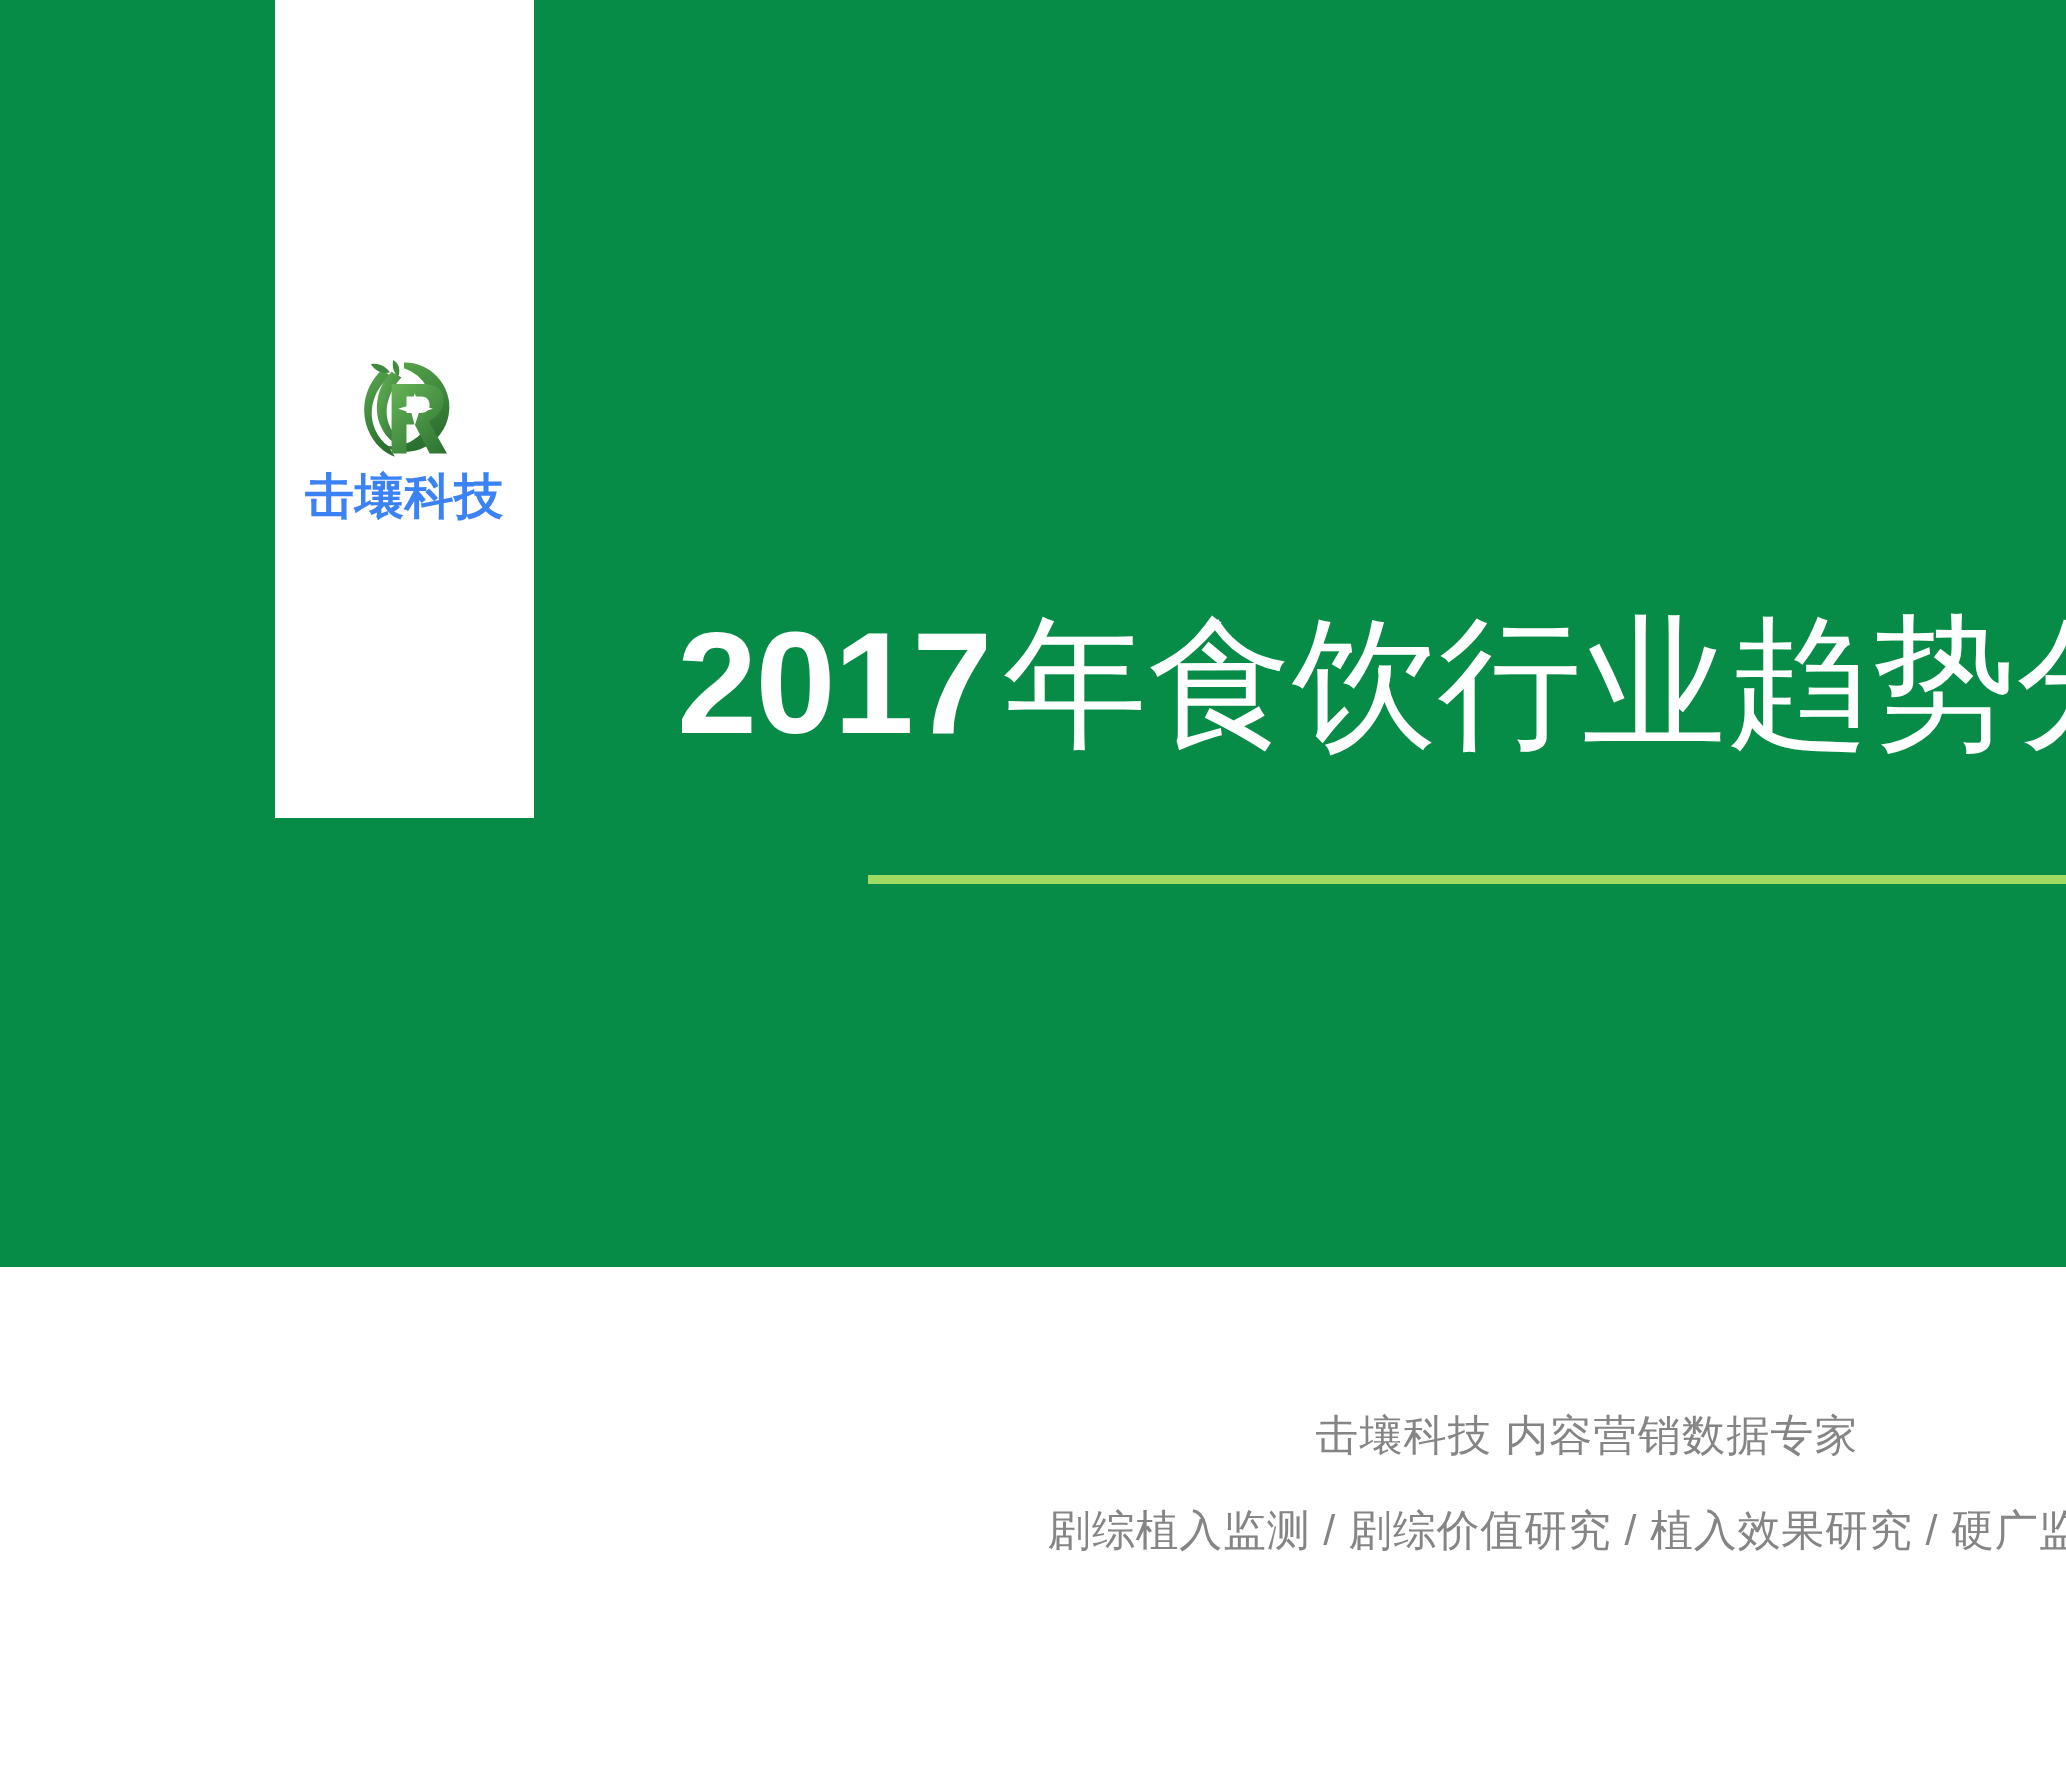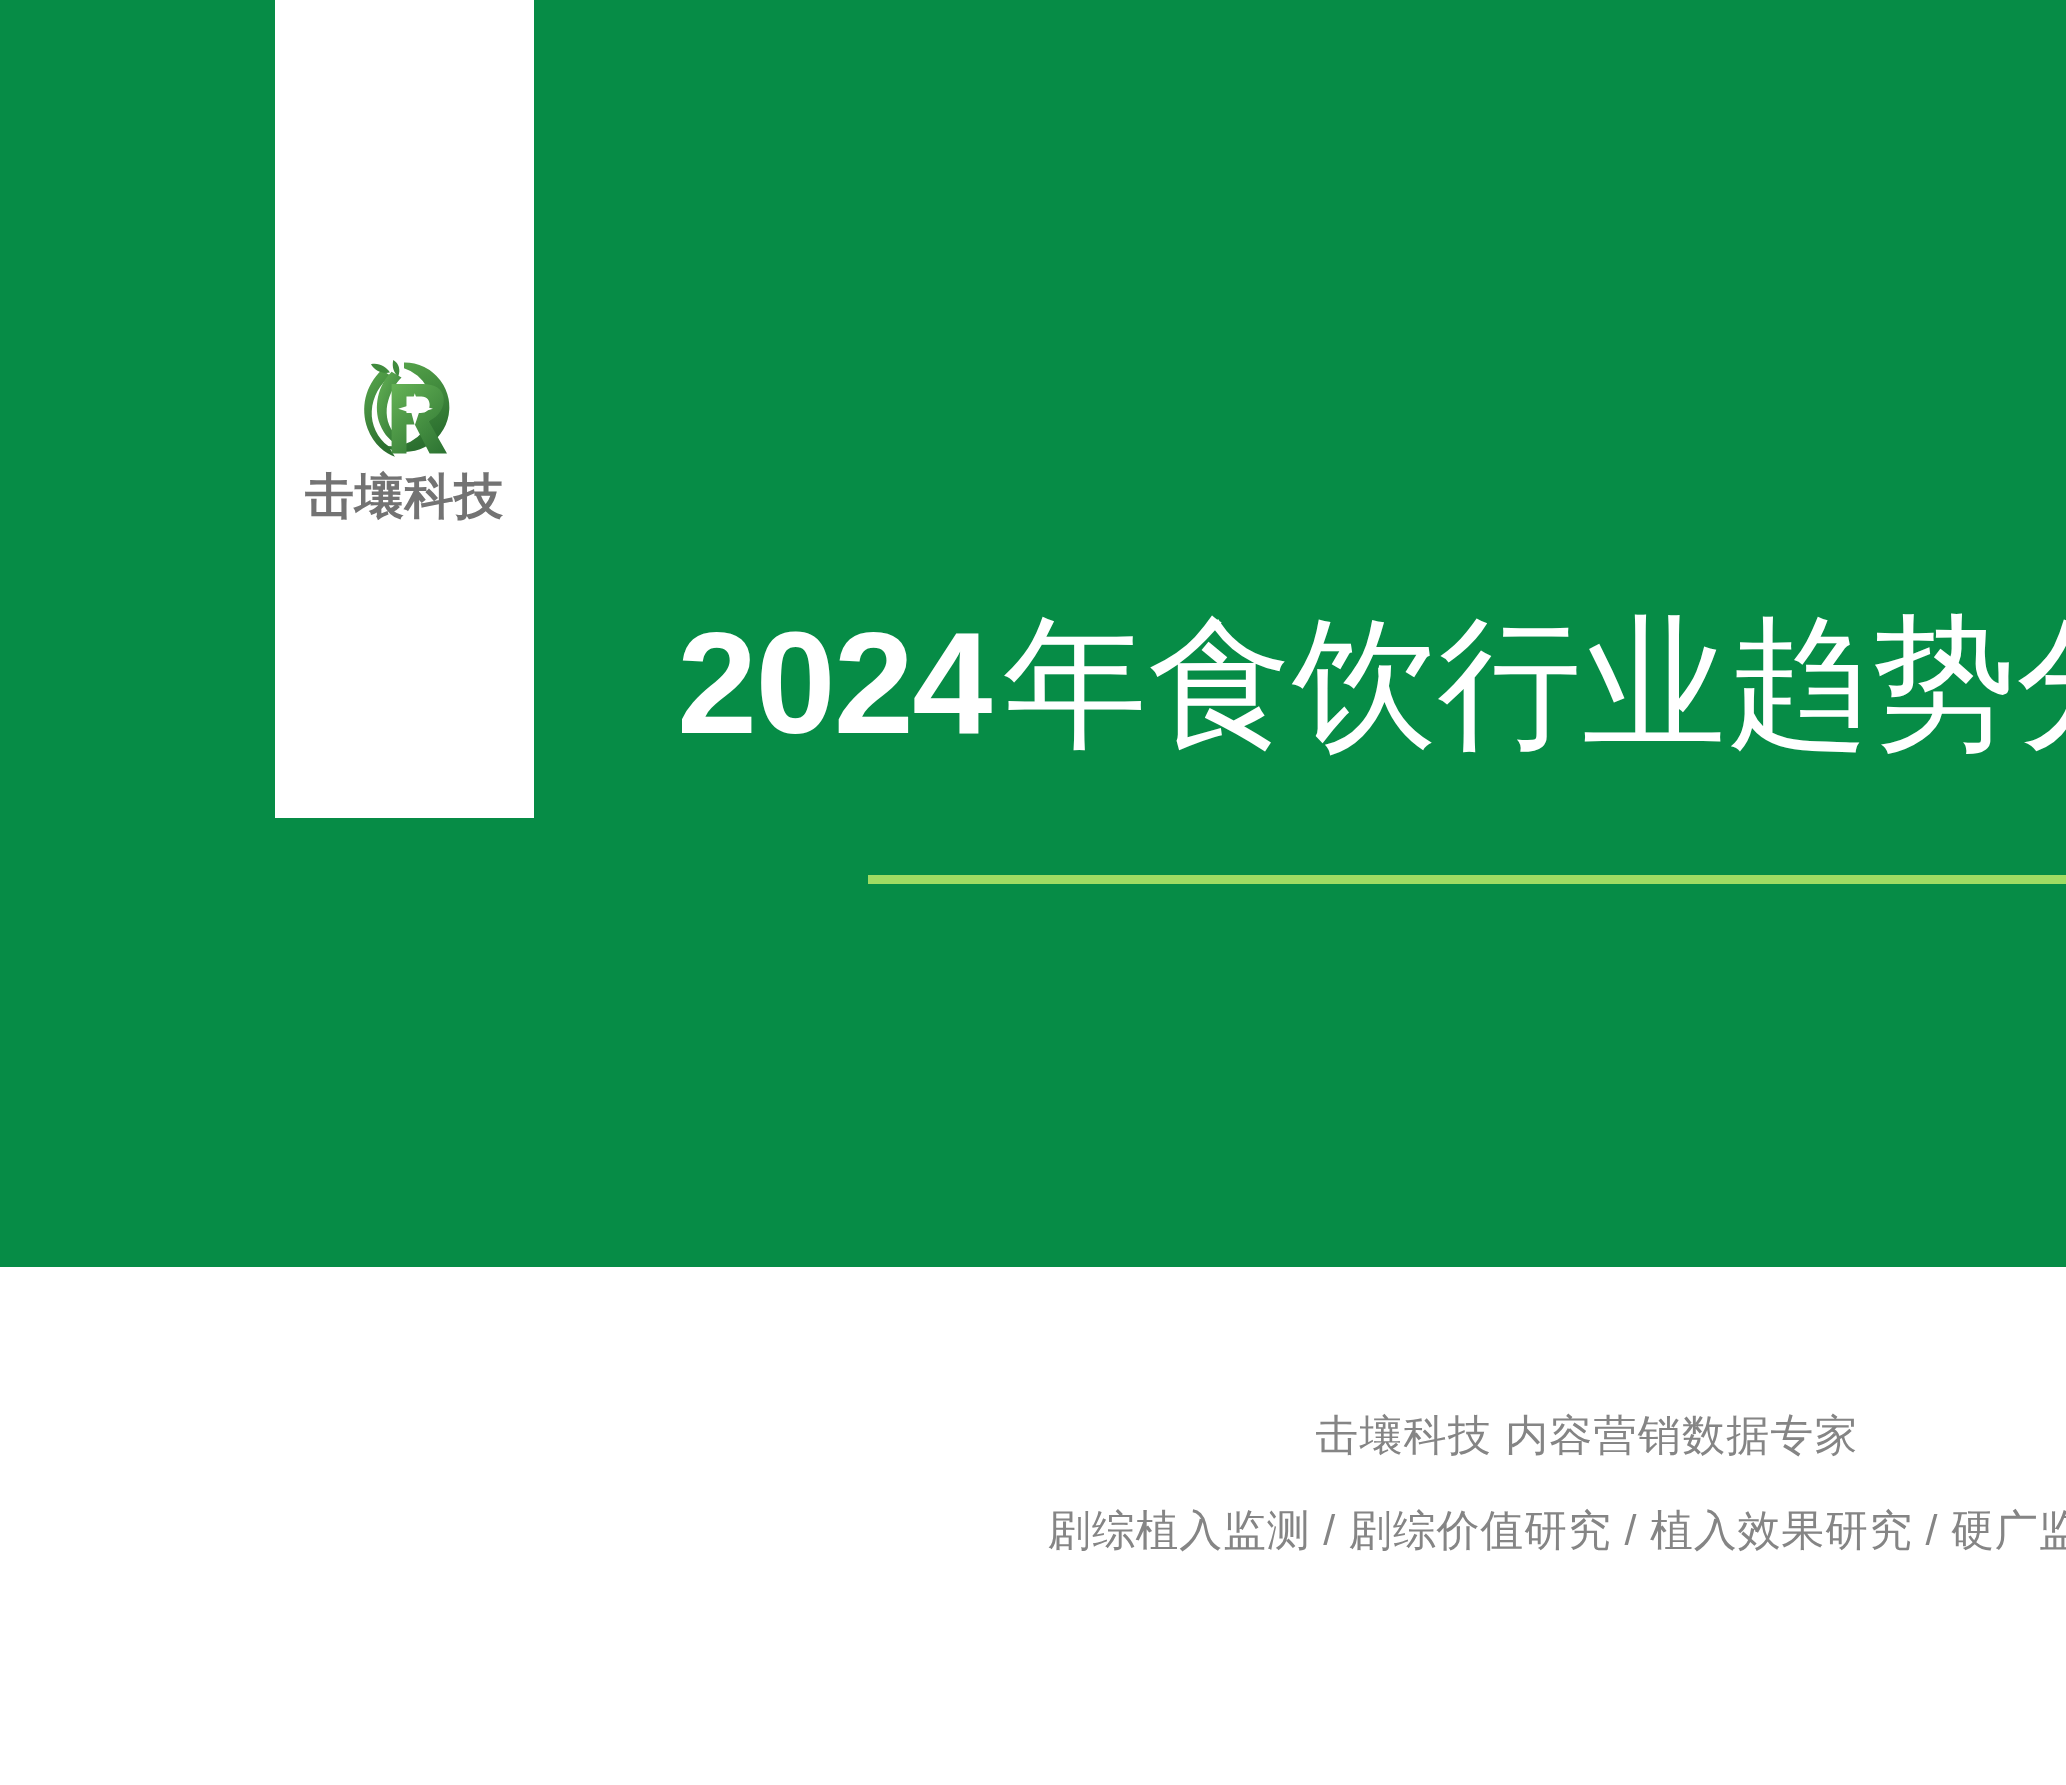--- a/index.html
+++ b/index.html
@@ -53,21 +53,21 @@
   .logo-mark {
     width: 124px;
     height: 114px;
     display: block;
   }
   .logo-wordmark {
     margin-top: 8px;
     font-size: 49px;
     line-height: 1;
     font-weight: 700;
-    color: #737373;
+    color: #3b82f6;
     letter-spacing: 0.8px;
     white-space: nowrap;
     font-family: Liberation Serif, serif;
   }
 
   
   .title-block {
     position: absolute;
     left: 677px;
     top: 612px;
@@ -192,21 +192,21 @@
                  L 176 182
                  L 168 152
                  L 136 142
                  L 168 132 Z" fill="#ffffff"></path>
       </svg>
       <div class="logo-wordmark">击壤科技</div>
     </div>
   </div>
 
   <div class="title-block">
-    <h1 class="main-title"><span class="year">2024</span><span class="cn">年食饮行业趋势分析</span></h1>
+    <h1 class="main-title"><span class="year">2017</span><span class="cn">年食饮行业趋势分析</span></h1>
   </div>
   <div class="title-rule"></div>
 
   <div class="footer">
     <p class="footer-line footer-line-1">击壤科技  内容营销数据专家</p>
     <p class="footer-line footer-line-2">剧综植入监测 / 剧综价值研究 / 植入效果研究 / 硬广监测</p>
   </div>
 
 </div>
 

